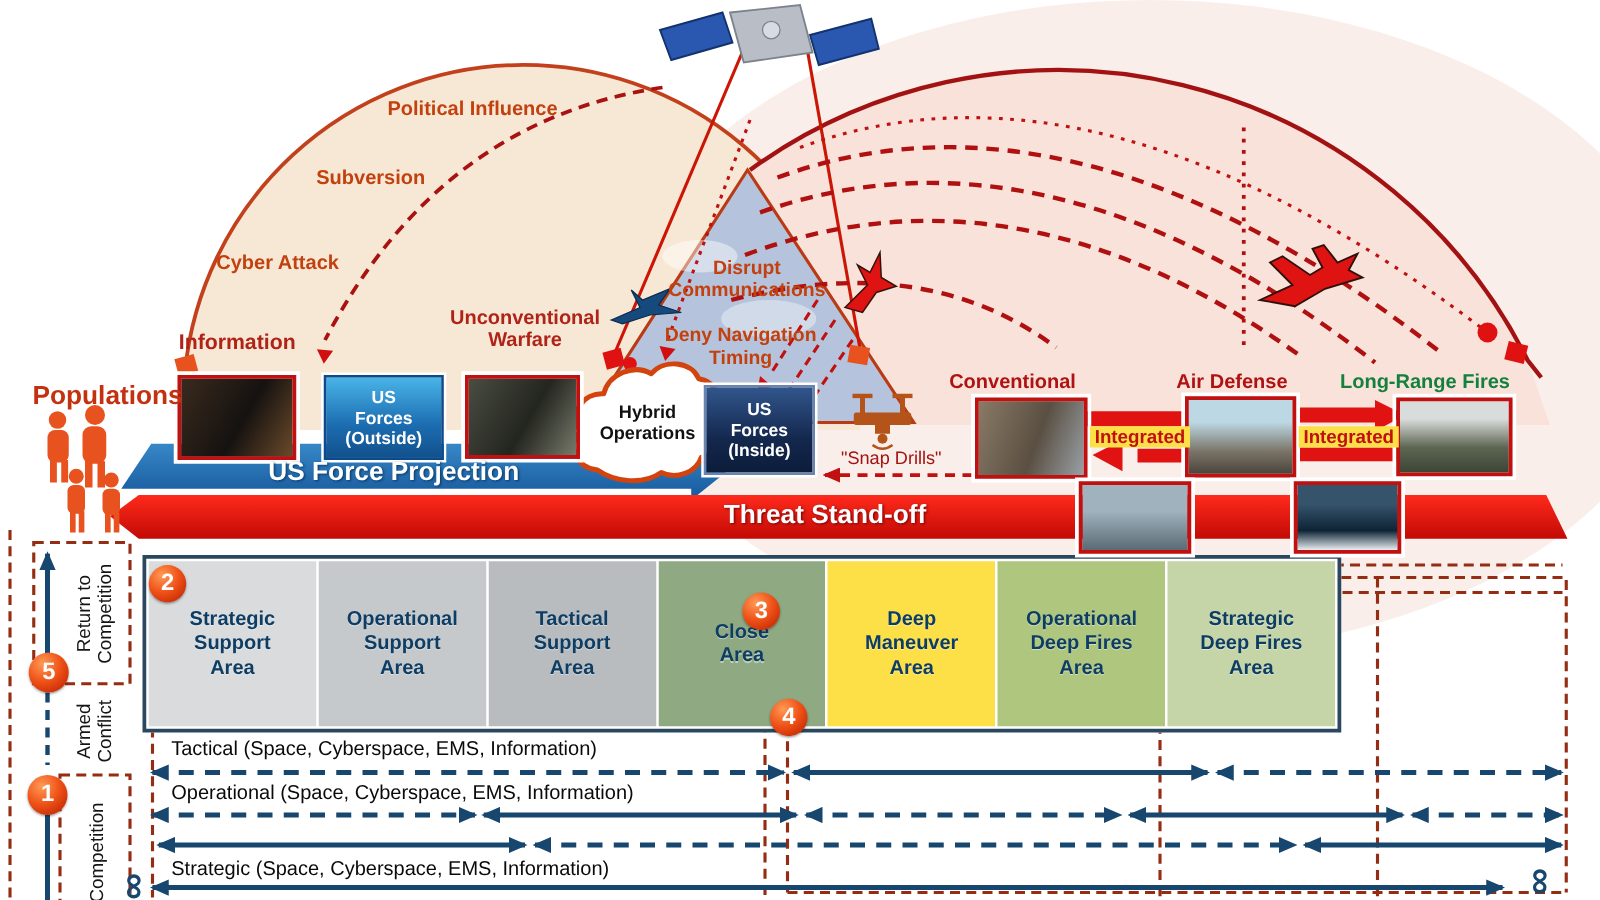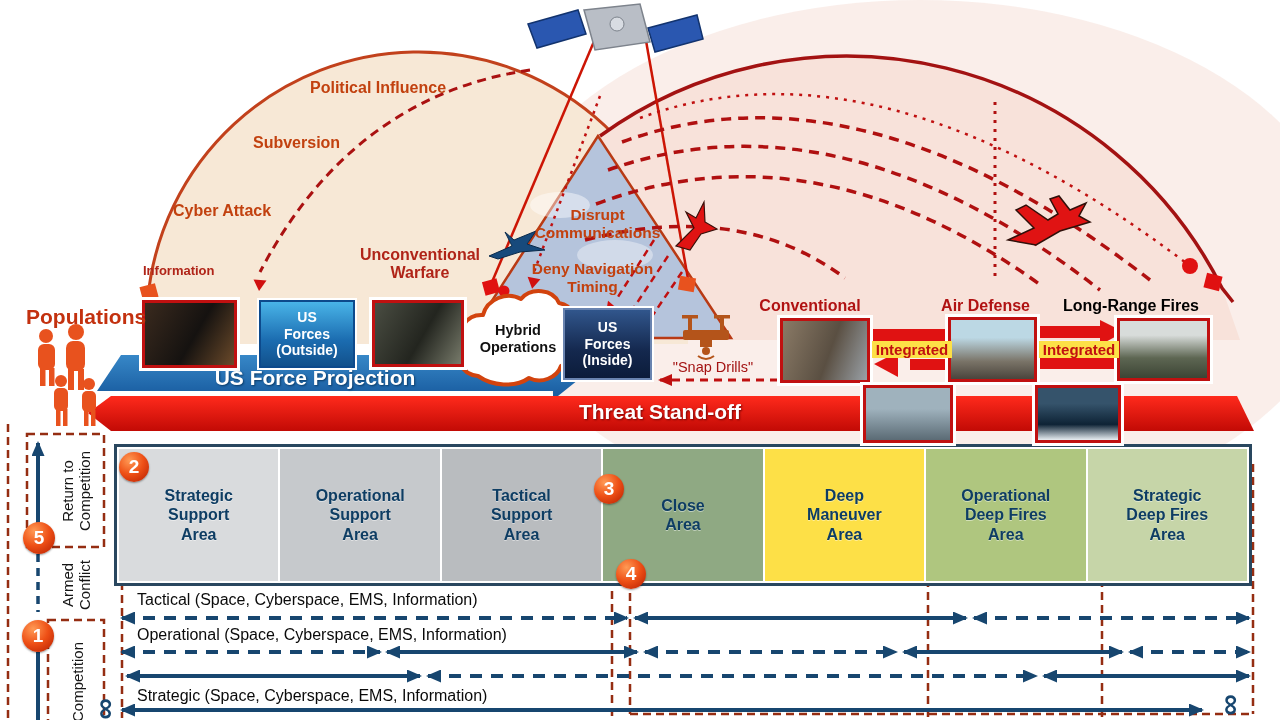--- a/index.html
+++ b/index.html
@@ -14,21 +14,21 @@
   .numcircle{position:absolute;width:30px;height:30px;border-radius:50%;z-index:12;
              background:radial-gradient(circle at 35% 28%, #ff9a55, #ee5016 48%, #b41c00);
              color:#fff;font-weight:bold;font-size:19px;display:flex;align-items:center;
              justify-content:center;box-shadow:0 1px 2px rgba(0,0,0,.4);}
   .vlabel{position:absolute;transform:translate(-50%,-50%) rotate(-90deg);
           font-size:15px;color:#151515;text-align:center;line-height:1.15;
           white-space:pre;z-index:11;}
   .inf{position:absolute;color:#17466f;font-weight:bold;font-size:30px;
        transform:translate(-50%,-50%) rotate(90deg);z-index:11;}
   .rowlbl{position:absolute;font-size:16px;color:#0a0a0a;z-index:11;white-space:pre;}
-  .area-row{position:absolute;left:114px;top:444px;width:1138px;height:142px;
+  .area-row{position:absolute;left:114px;top:444px;width:959px;height:142px;
             border:3px solid #29475f;background:#fff;display:flex;gap:2px;padding:2px;
             box-sizing:border-box;z-index:5;}
   .area-col{flex:1;display:flex;align-items:center;justify-content:center;text-align:center;
             font-weight:bold;font-size:16px;color:#0e3d63;line-height:1.2;white-space:pre-line;
             text-shadow:0 1px 0 rgba(255,255,255,.45);}
   .whitebg{background:#fde047;padding:0 2px;}
 </style>
 </head>
 <body>
 
@@ -181,31 +181,31 @@
         <line x1="127" x2="420" y1="676" y2="676" stroke="#17466f" stroke-width="4" marker-start="url(#mnav)" marker-end="url(#mnav)"></line>
         <line x1="428" x2="1036" y1="676" y2="676" stroke="#17466f" stroke-width="4" stroke-dasharray="12 9" marker-start="url(#mnav)" marker-end="url(#mnav)"></line>
         <line x1="1044" x2="1249" y1="676" y2="676" stroke="#17466f" stroke-width="4" marker-start="url(#mnav)" marker-end="url(#mnav)"></line>
         <line x1="122" x2="1202" y1="710" y2="710" stroke="#17466f" stroke-width="4" marker-start="url(#mnav)" marker-end="url(#mnav)"></line>
       </g>
   </svg>
 
   <div class="lbl" style="left:310px;top:79px;font-size:16px;color:#c2410f;z-index:7;">Political Influence</div>
   <div class="lbl" style="left:253px;top:134px;font-size:16px;color:#c2410f;z-index:7;">Subversion</div>
   <div class="lbl" style="left:173px;top:202px;font-size:16px;color:#c2410f;z-index:7;">Cyber Attack</div>
-  <div class="lbl" style="left:143px;top:264px;font-size:13px;color:#b02418;z-index:7;">Information</div>
+  <div class="lbl" style="left:143px;top:264px;font-size:17px;color:#b02418;z-index:7;">Information</div>
   <div class="lbl" style="left:355px;top:246px;width:130px;text-align:center;font-size:16px;color:#b02418;z-index:7;">Unconventional
 Warfare</div>
   <div class="lbl" style="left:26px;top:305px;font-size:21px;color:#c3310f;z-index:7;">Populations</div>
   <div class="lbl" style="left:530px;top:206px;width:135px;text-align:center;font-size:15.5px;color:#c2410f;z-index:7;">Disrupt
 Communications</div>
   <div class="lbl" style="left:520px;top:260px;width:145px;text-align:center;font-size:15.5px;color:#c2410f;z-index:7;">Deny Navigation
 Timing</div>
   <div class="lbl" style="left:755px;top:297px;width:110px;text-align:center;font-size:16px;color:#b01212;z-index:7;">Conventional</div>
   <div class="lbl" style="left:925px;top:297px;width:105px;text-align:right;font-size:16px;color:#b01212;z-index:7;">Air Defense</div>
-  <div class="lbl" style="left:1063px;top:297px;width:145px;text-align:left;font-size:16px;color:#000000;z-index:7;">Long-Range Fires</div>
+  <div class="lbl" style="left:1063px;top:297px;width:145px;text-align:right;font-size:16px;color:#15803d;z-index:7;">Long-Range Fires</div>
   <div class="lbl whitebg" style="left:872px;top:341px;width:76px;text-align:center;font-size:15px;color:#c01010;z-index:7;">Integrated</div>
   <div class="lbl whitebg" style="left:1039px;top:341px;width:76px;text-align:center;font-size:15px;color:#c01010;z-index:7;">Integrated</div>
   <div class="lbl" style="left:670px;top:359px;width:86px;text-align:center;font-size:14.5px;color:#a31212;font-weight:normal;z-index:7;">"Snap Drills"</div>
   <div class="lbl" style="left:472px;top:322px;width:92px;text-align:center;font-size:14.5px;color:#111;z-index:8;">Hybrid
 Operations</div>
 
   <div class="lbl" style="left:150px;top:366px;width:330px;text-align:center;font-size:21px;color:#fff;z-index:7;text-shadow:1px 1px 2px #0a3a66;">US Force Projection</div>
   <div class="lbl" style="left:540px;top:400px;width:240px;text-align:center;font-size:21px;color:#fff;z-index:7;text-shadow:1px 1px 2px #7a0505;">Threat Stand-off</div>
 
   <div class="photo" style="left:142px;top:300px;width:89px;height:62px;background:linear-gradient(120deg,#3a2a1e,#151210 55%,#6b4a2a);"></div>

